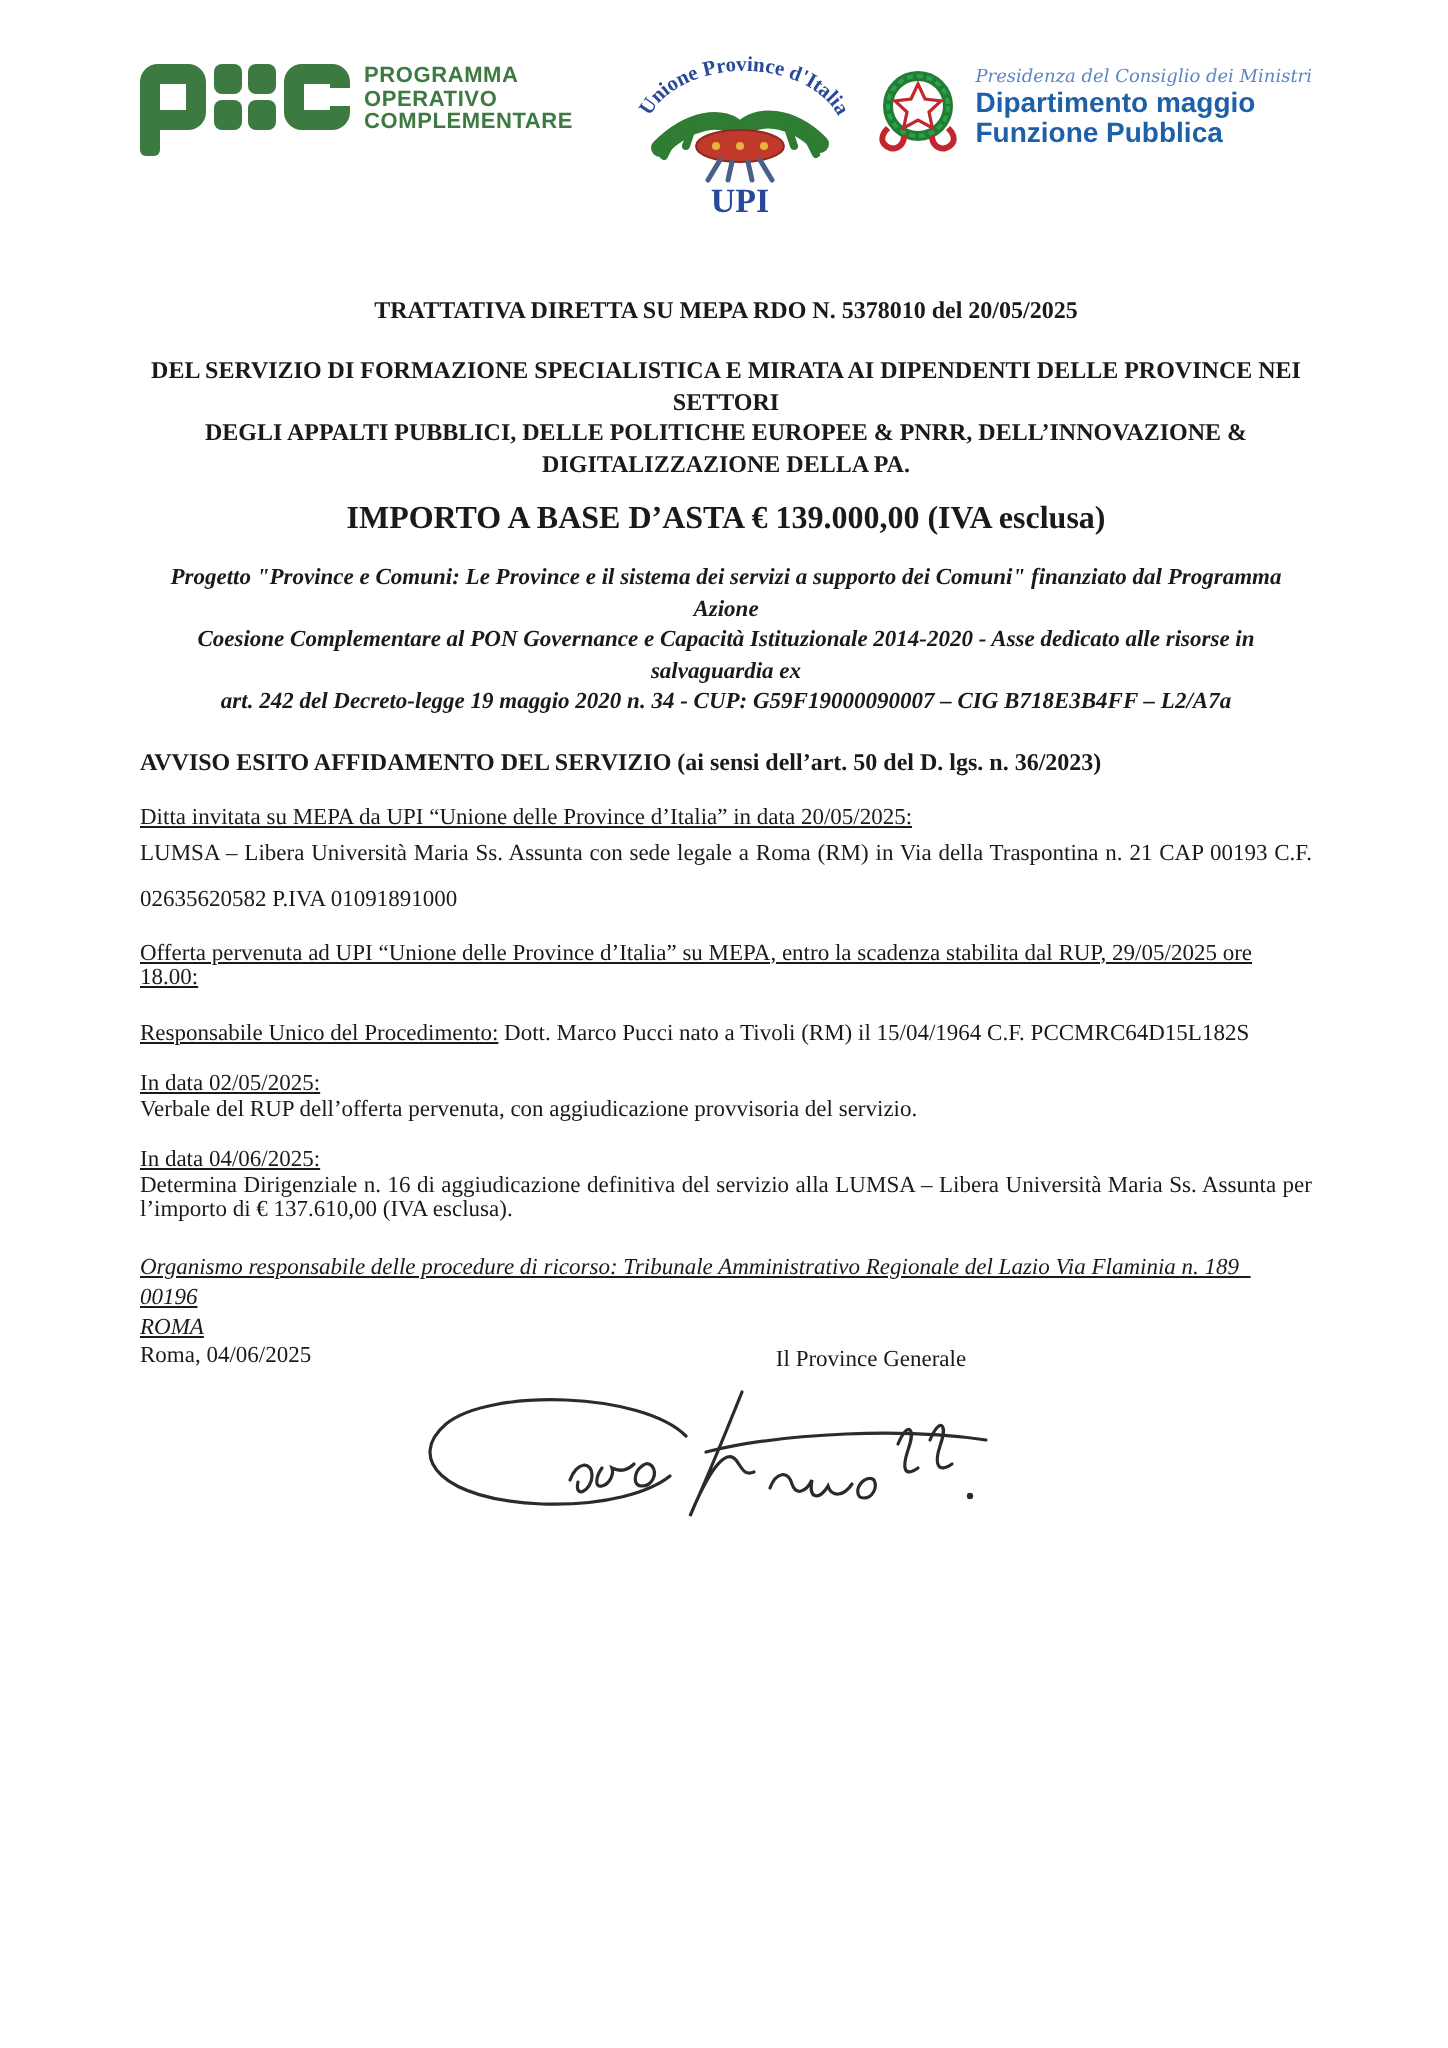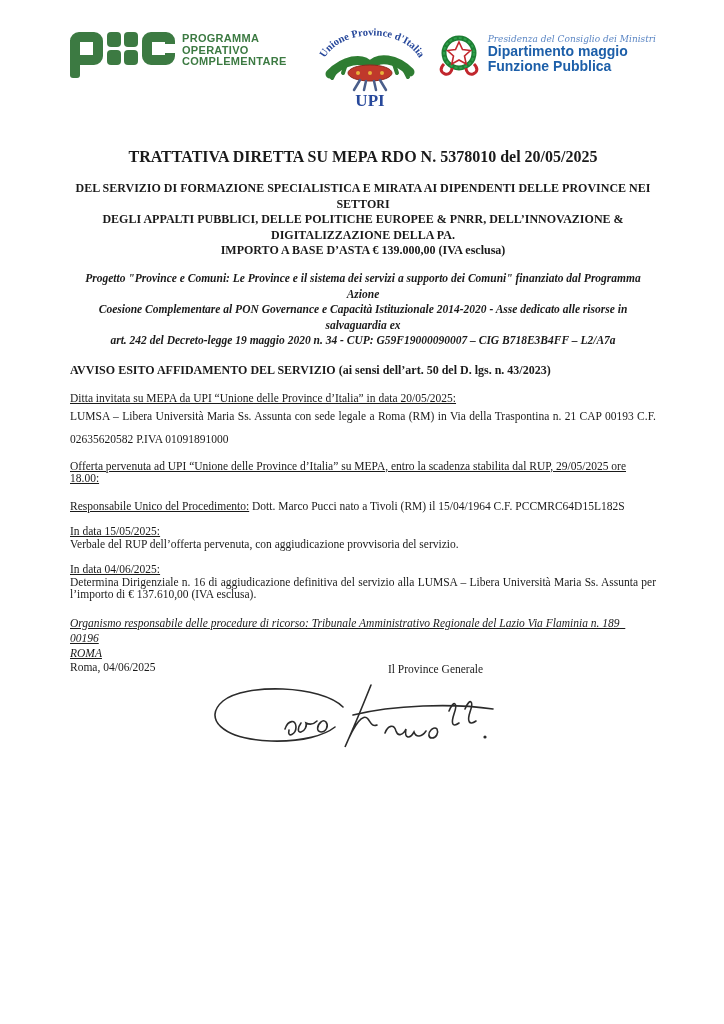--- a/index.html
+++ b/index.html
@@ -43,23 +43,23 @@
 
   
   .doc { font-size: 11.5px; }
   .t-center { text-align: center; }
   .t-just { text-align: justify; }
   .bold { font-weight: bold; }
   .italic { font-style: italic; }
   .underline { text-decoration: underline; }
   .preline { white-space: pre-line; }
 
-  .title { margin-top: 30px; font-size: 16px; }
+  .title { margin-top: 30px; font-size: 12px; }
   .subject { margin-top: 15px; font-size: 12px; line-height: 15.5px; }
-  .importo { margin-top: 0; font-size: 12px; }
+  .importo { margin-top: 11px; font-size: 16px; }
   .progetto { margin-top: 13px; line-height: 15.5px; }
   .avviso { margin-top: 14px; font-size: 12px; }
 
   .sec-label { margin-top: 13px; }
   .sec-body { margin-top: 1px; }
   .wide-lines { line-height: 23px; }
   .inline-row .sec-label-inline { text-decoration: underline; }
 
   .ditta-label { margin-top: 14px; }
   .offerta-label { margin-top: 9px; }
@@ -148,34 +148,34 @@
       <div class="subject t-center bold preline">DEL SERVIZIO DI FORMAZIONE SPECIALISTICA E MIRATA AI DIPENDENTI DELLE PROVINCE NEI SETTORI
 DEGLI APPALTI PUBBLICI, DELLE POLITICHE EUROPEE &amp; PNRR, DELL’INNOVAZIONE &amp;
 DIGITALIZZAZIONE DELLA PA.</div>
 
       <div class="importo t-center bold">IMPORTO A BASE D’ASTA € 139.000,00 (IVA esclusa)</div>
 
       <div class="progetto t-center bold italic preline">Progetto "Province e Comuni: Le Province e il sistema dei servizi a supporto dei Comuni" finanziato dal Programma Azione
 Coesione Complementare al PON Governance e Capacità Istituzionale 2014-2020 - Asse dedicato alle risorse in salvaguardia ex
 art. 242 del Decreto-legge 19 maggio 2020 n. 34 - CUP: G59F19000090007 – CIG B718E3B4FF – L2/A7a</div>
 
-      <div class="avviso bold">AVVISO ESITO AFFIDAMENTO DEL SERVIZIO (ai sensi dell’art. 50 del D. lgs. n. 43/2023)</div>
+      <div class="avviso bold">AVVISO ESITO AFFIDAMENTO DEL SERVIZIO (ai sensi dell’art. 50 del D. lgs. n. 36/2023)</div>
 
       <div class="sec-label ditta-label underline">Ditta invitata su MEPA da UPI “Unione delle Province d’Italia” in data 20/05/2025:</div>
       <div class="sec-body t-just wide-lines">LUMSA – Libera Università Maria Ss. Assunta con sede legale a Roma (RM) in Via della Traspontina n. 21 CAP 00193 C.F. 02635620582 P.IVA 01091891000</div>
 
       <div class="sec-label offerta-label underline">Offerta pervenuta ad UPI “Unione delle Province d’Italia” su MEPA, entro la scadenza stabilita dal RUP, 29/05/2025 ore 18.00:</div>
 
 
       <div class="rup-row inline-row">
         <span class="sec-label-inline">Responsabile Unico del Procedimento:</span>
         <span>Dott. Marco Pucci nato a Tivoli (RM) il 15/04/1964 C.F. PCCMRC64D15L182S</span>
       </div>
 
-      <div class="sec-label data-label underline">In data 15/05/2025:</div>
+      <div class="sec-label data-label underline">In data 02/05/2025:</div>
       <div class="sec-body">Verbale del RUP dell’offerta pervenuta, con aggiudicazione provvisoria del servizio.</div>
 
       <div class="sec-label data-label underline">In data 04/06/2025:</div>
       <div class="sec-body t-just">Determina Dirigenziale n. 16 di aggiudicazione definitiva del servizio alla LUMSA – Libera Università Maria Ss. Assunta per l’importo di € 137.610,00 (IVA esclusa).</div>
 
       <div class="ricorso italic underline preline">Organismo responsabile delle procedure di ricorso: Tribunale Amministrativo Regionale del Lazio Via Flaminia n. 189 &nbsp; 00196
 ROMA</div>
 
       <div class="footer-row">
         <div class="footer-date">Roma, 04/06/2025</div>

